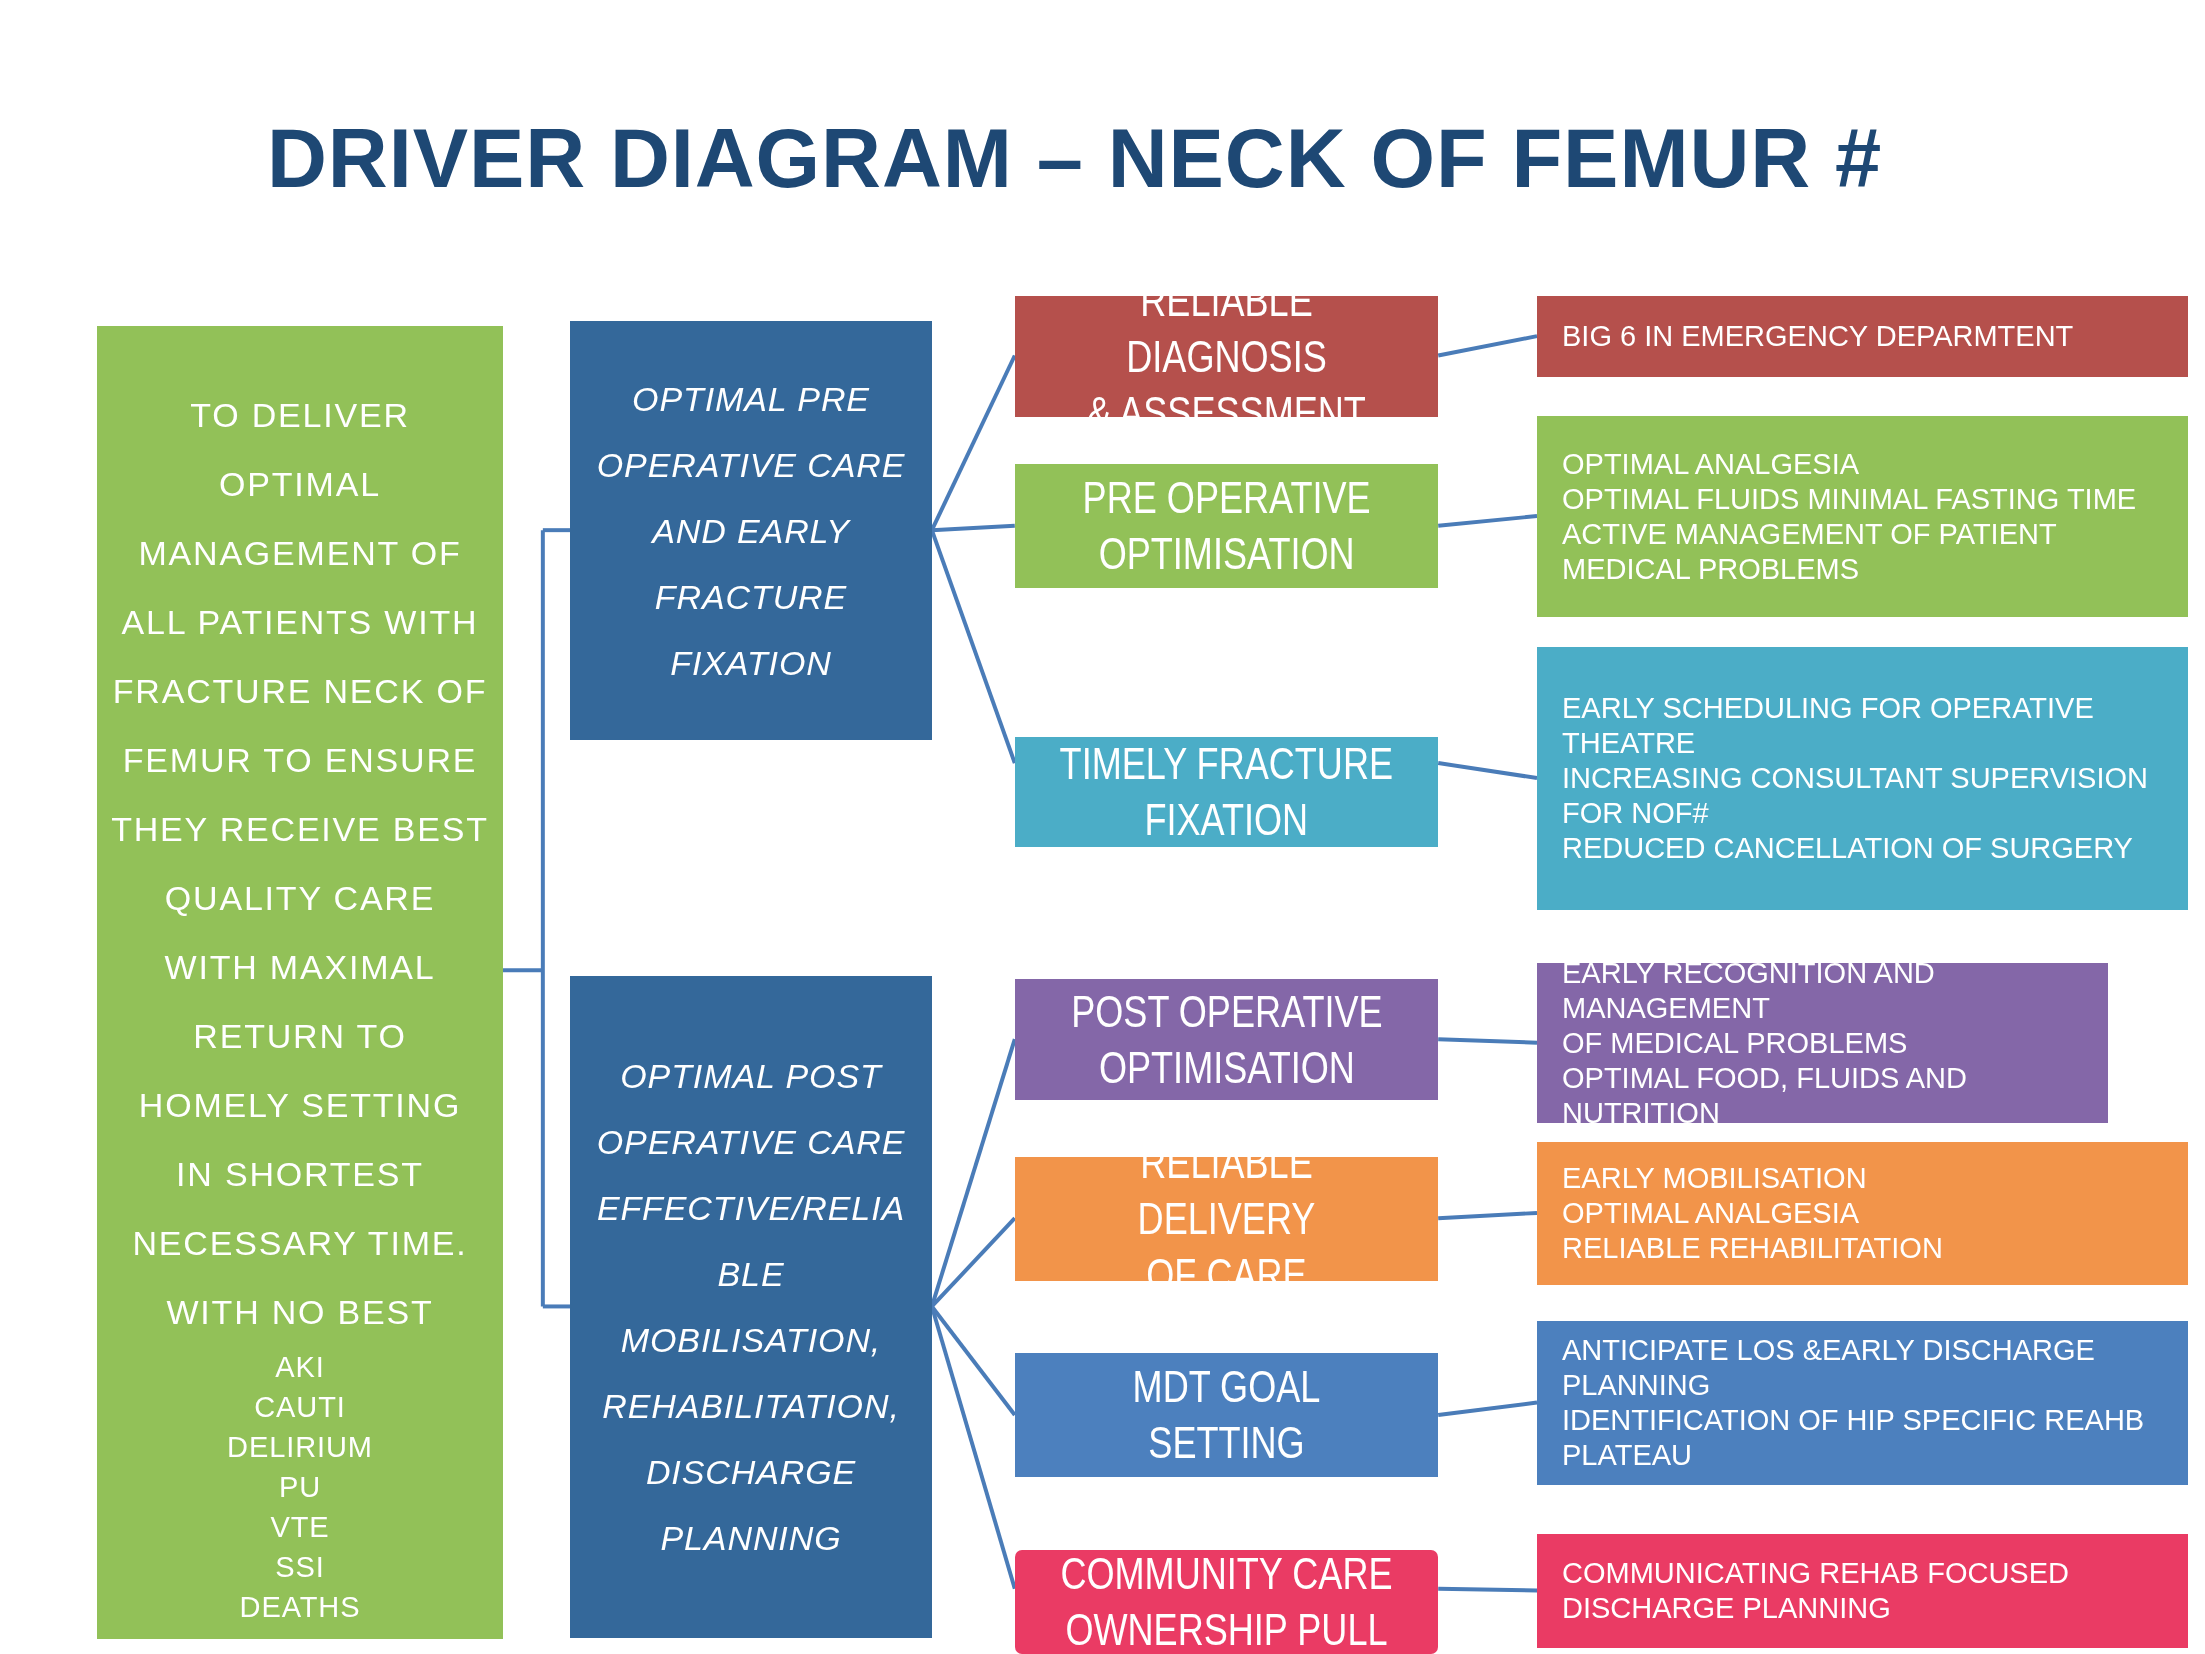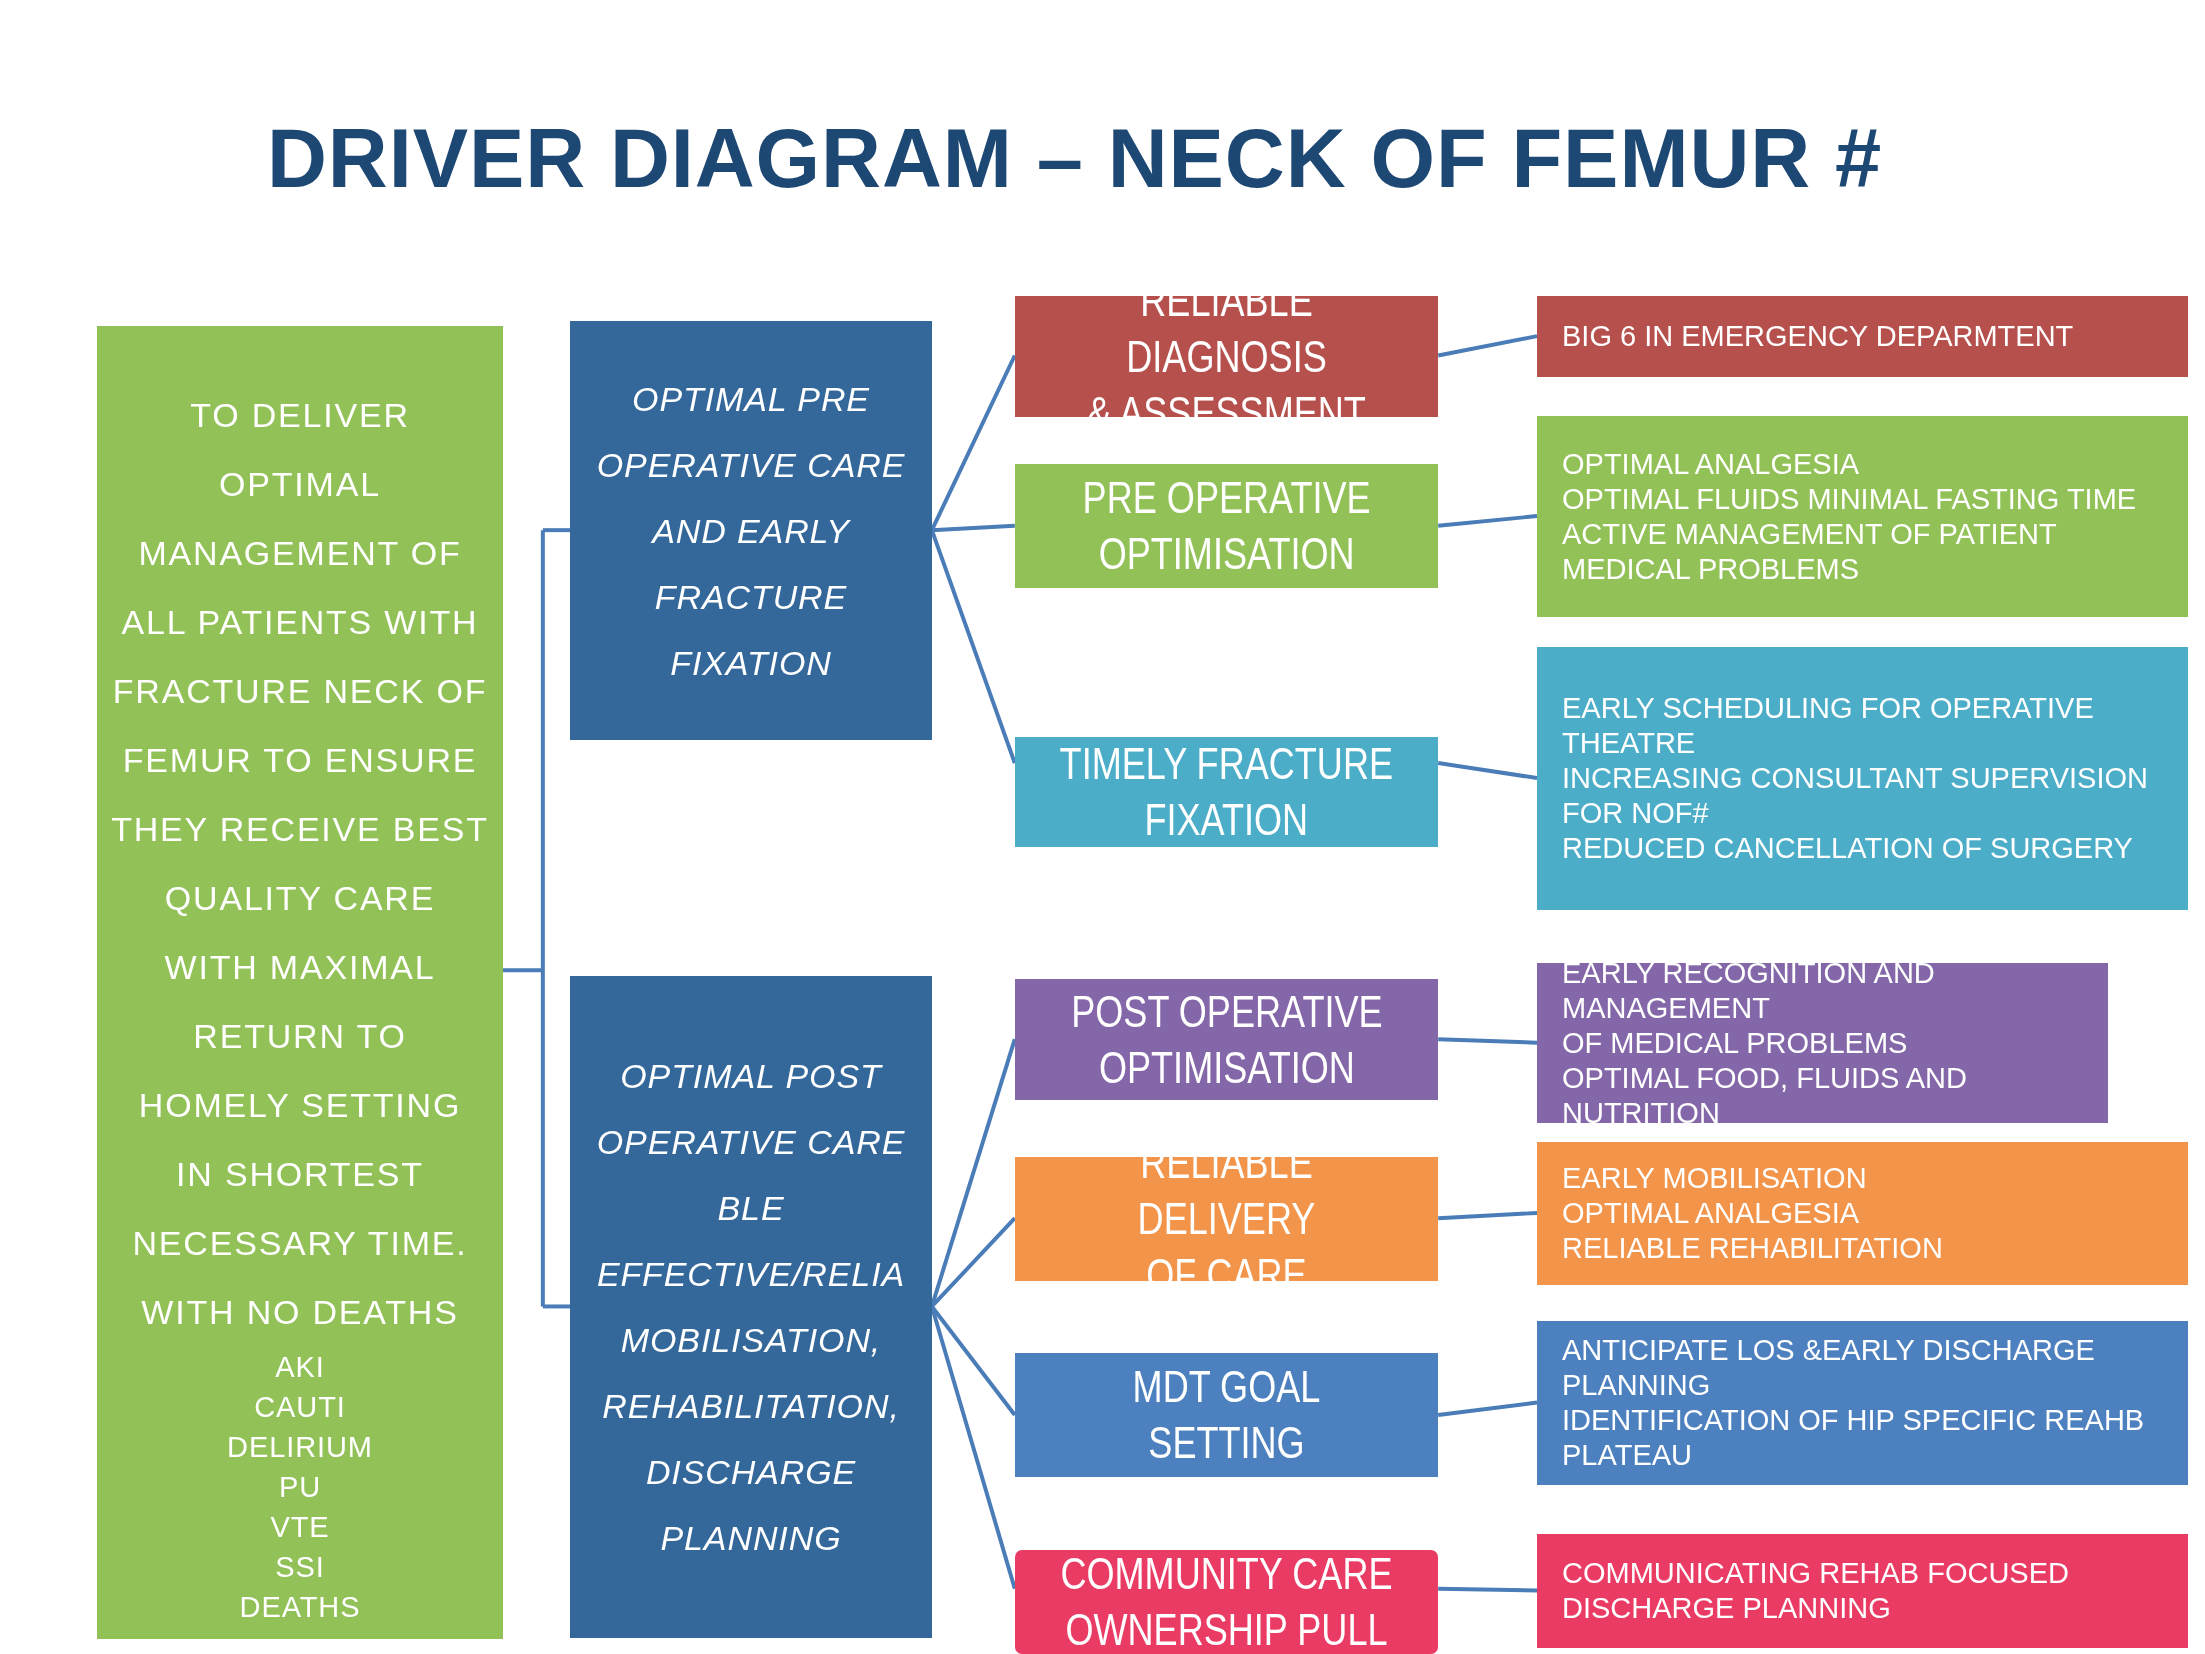--- a/index.html
+++ b/index.html
@@ -132,21 +132,21 @@
         <div>ALL PATIENTS WITH</div>
         <div>FRACTURE NECK OF</div>
         <div>FEMUR TO ENSURE</div>
         <div>THEY RECEIVE BEST</div>
         <div>QUALITY CARE</div>
         <div>WITH MAXIMAL</div>
         <div>RETURN TO</div>
         <div>HOMELY SETTING</div>
         <div>IN SHORTEST</div>
         <div>NECESSARY TIME.</div>
-        <div>WITH NO DEATHS</div>
+        <div>WITH NO BEST</div>
       </div>
     <div class="aim-harms">
         <div>AKI</div>
         <div>CAUTI</div>
         <div>DELIRIUM</div>
         <div>PU</div>
         <div>VTE</div>
         <div>SSI</div>
         <div>DEATHS</div>
       </div>
@@ -158,22 +158,22 @@
         <div>OPERATIVE CARE</div>
         <div>AND EARLY</div>
         <div>FRACTURE</div>
         <div>FIXATION</div>
       </div>
   </div>
   <div class="box primary p2">
     <div class="lines">
         <div>OPTIMAL POST</div>
         <div>OPERATIVE CARE</div>
+        <div>EFFECTIVE/RELIA</div>
         <div>BLE</div>
-        <div>EFFECTIVE/RELIA</div>
         <div>MOBILISATION,</div>
         <div>REHABILITATION,</div>
         <div>DISCHARGE</div>
         <div>PLANNING</div>
       </div>
   </div>
 
   <div class="box secondary s1 c-red">
     <div class="lines">
         <div>RELIABLE DIAGNOSIS</div>

